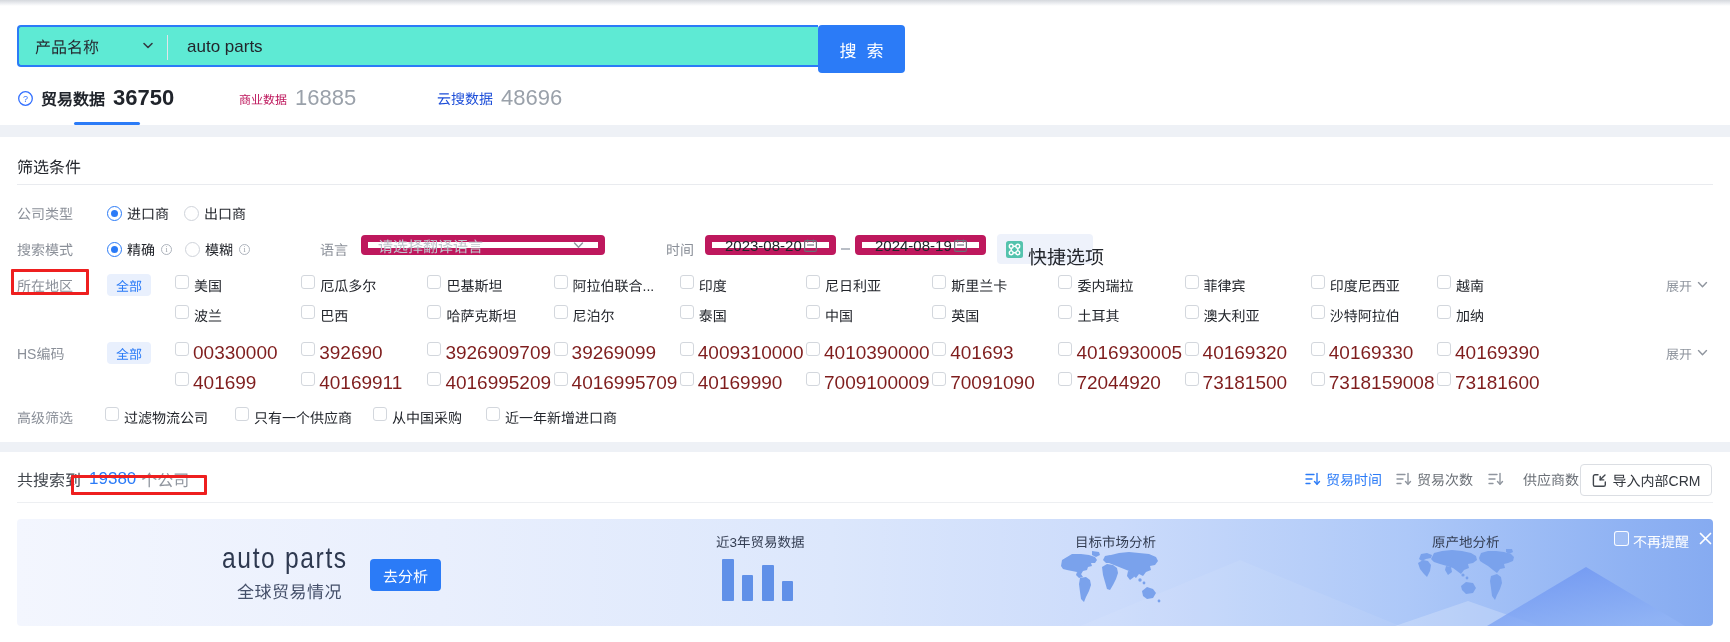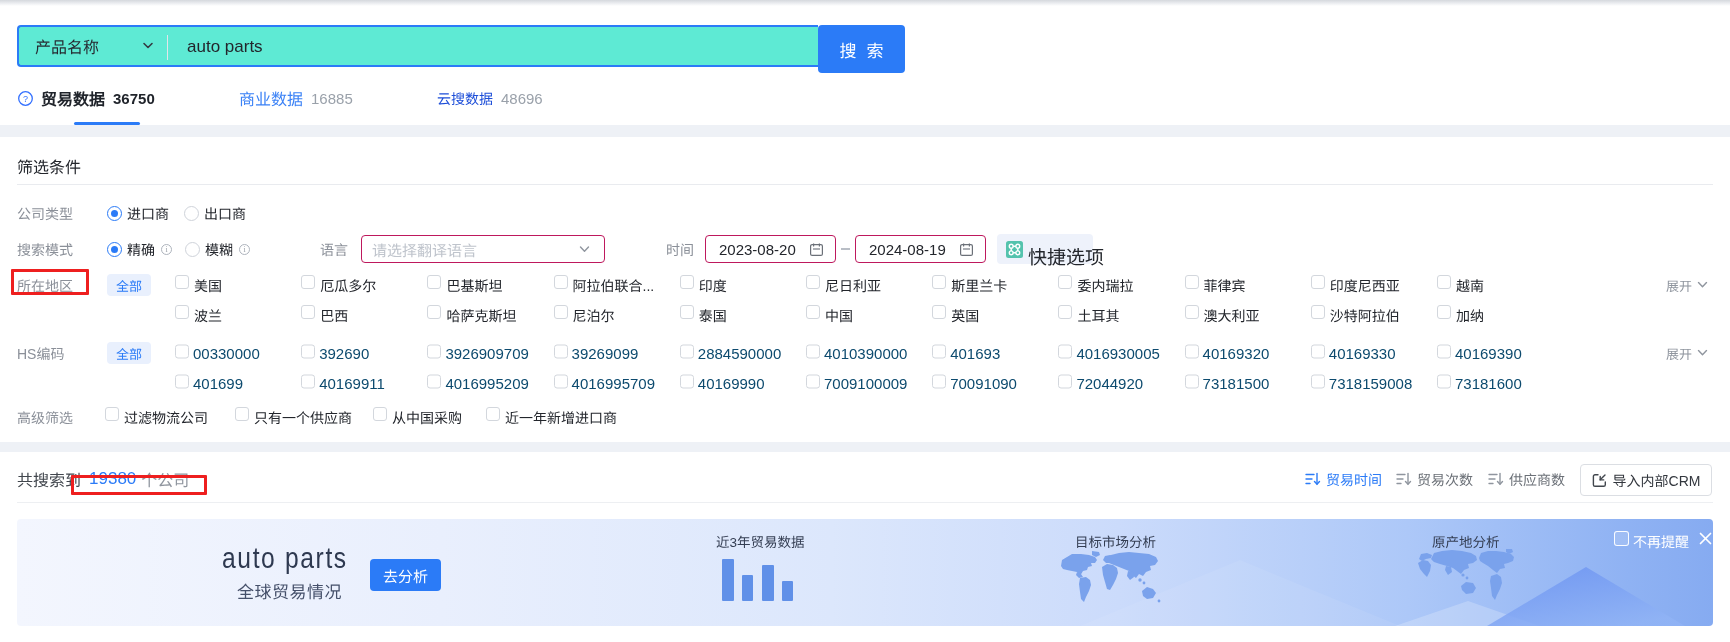--- a/index.html
+++ b/index.html
@@ -8,40 +8,40 @@
 .abs{position:absolute}
 .vc{position:absolute;display:flex;align-items:center}
 
 .sbox{position:absolute;left:17px;top:25px;width:801px;height:42px;border:2px solid #2b7bf7;border-radius:4px 0 0 4px;border-right:none;background:#5eead4;display:flex;align-items:center}
 .sel-label{margin-left:16px;font-size:16px;color:#262a31}
 .sel-chev{position:absolute;left:123px;top:15px}
 .sdiv{position:absolute;left:148px;top:8px;width:1px;height:25px;background:#e2e5ea}
 .sinput{position:absolute;left:168px;top:0;height:40px;line-height:40px;font-size:17px;color:#23262c}
 .sbtn{position:absolute;left:818px;top:25px;width:87px;height:48px;background:#2b7bf7;border-radius:4px;color:#fff;font-size:17px;display:flex;align-items:center;justify-content:center;letter-spacing:10px;text-indent:10px}
 
-.tabnum{font-weight:700;font-size:15px}
+.tabnum{font-weight:700;font-size:22px}
 .underline{position:absolute;left:74px;top:122px;width:66px;height:3px;background:#2b7bf7;border-radius:2px}
 .grayband1{position:absolute;left:0;top:125px;width:1730px;height:12px;background:#eef1f6}
 .grayband2{position:absolute;left:0;top:442px;width:1730px;height:10px;background:#eef1f6}
 
 .ftitle{position:absolute;left:17px;top:154px;font-size:16px;color:#23262c}
 .fhr{position:absolute;left:17px;top:184px;width:1696px;height:1px;background:#e9ebef}
 .flabel{position:absolute;font-size:14px;color:#8b9099;transform:translateY(-50%)}
 .radio{display:inline-block;width:15px;height:15px;border-radius:50%;border:1px solid #cfd3da;background:#fff}
 .radio.on{border:1.5px solid #2b7bf7;position:relative}
 .radio.on:after{content:"";position:absolute;left:50%;top:50%;width:7px;height:7px;margin:-3.5px 0 0 -3.5px;border-radius:50%;background:#2b7bf7}
 .rtext{font-size:14px;color:#23262c;margin:0 0 0 5px}
 .info{display:inline-block;width:11px;height:11px;border-radius:50%;border:1px solid #aeb4bd;color:#9aa0a8;font-size:8px;line-height:10px;text-align:center;margin-left:6px;font-family:"Liberation Serif",serif}
 .pill{position:absolute;width:44px;height:22px;background:#e9f0fd;border-radius:4px;color:#2b7bf7;font-size:13px;display:flex;align-items:center;justify-content:center;transform:translateY(-50%)}
 .cb{position:absolute;display:flex;align-items:flex-start;transform:translateY(-50%)}
 .box{width:14px;height:14px;border:1px solid #d3d7dd;border-radius:3px;background:#fff;flex:none}
 .cl{font-size:14px;color:#23262c;margin-left:5px;white-space:nowrap}
-.cln{font-size:15px;color:#0c4a6e;margin-left:4px;white-space:nowrap}
+.cln{font-size:19px;color:#7f1d1d;margin-left:4px;white-space:nowrap}
 .expand{position:absolute;font-size:13px;color:#8f959e;display:flex;align-items:center;transform:translateY(-50%)}
-.ctl{position:absolute;height:28px;border:1px solid #be185d;border-radius:4px;background:#fff;display:flex;align-items:center}
+.ctl{position:absolute;height:20px;border:7px solid #be185d;border-radius:4px;background:#fff;display:flex;align-items:center}
 .redbox{position:absolute;border:3.5px solid #ee1f1f;border-radius:1px}
 
 .sorts{position:absolute;display:flex;align-items:center;font-size:14px}
 .crmbtn{position:absolute;left:1580px;top:464px;width:132px;height:32px;border:1px solid #dbdee3;border-radius:4px;background:#fff;display:flex;align-items:center;justify-content:center;font-size:14px;color:#33373e}
 
 .banner{position:absolute;left:17px;top:519px;width:1696px;height:107px;border-radius:4px;overflow:hidden;background:linear-gradient(90deg,#f3f6fe 0%,#e9effd 25%,#dce7fc 48%,#cbdbfb 65%,#adc8f8 82%,#8fb2f3 95%,#86abf1 100%)}
 .bt{position:absolute;font-size:13.5px;color:#333d52}
 .bar{position:absolute;background:#6090e8;border-radius:1px}
 </style>
 </head>
@@ -61,21 +61,21 @@
 
   <svg class="abs" style="left:18px;top:91px" width="15" height="15" viewBox="0 0 15 15">
       <circle cx="7.5" cy="7.5" r="6.8" fill="none" stroke="#3370ff" stroke-width="1.3"></circle>
       <text x="7.5" y="10.8" text-anchor="middle" font-size="9" fill="#3370ff" font-family="Liberation Sans">?</text>
     </svg>
   <div class="vc" style="left:41px;top:98px;transform:translateY(-50%)">
       <span style="font-size:16px;font-weight:700;color:#20242b">贸易数据</span>
       <span class="tabnum" style="color:#20242b;margin-left:8px">36750</span>
     </div>
   <div class="vc" style="left:239px;top:98px;transform:translateY(-50%)">
-      <span style="font-size:16px;color:#3b82f6">商业数据</span>
+      <span style="font-size:12px;color:#be185d">商业数据</span>
       <span class="tabnum" style="color:#9aa1aa;margin-left:8px;font-weight:400">16885</span>
     </div>
   <div class="vc" style="left:437px;top:98px;transform:translateY(-50%)">
       <span style="font-size:14px;color:#1d4ed8">云搜数据</span>
       <span class="tabnum" style="color:#9aa1aa;margin-left:8px;font-weight:400">48696</span>
     </div>
   <div class="underline"></div>
   <div class="grayband1"></div>
     <div class="grayband2"></div>
 
@@ -256,21 +256,21 @@
 <div class="cb" style="left:427.4px;top:353px">
       <span class="box"></span>
       <span class="cln">3926909709</span>
     </div>
 <div class="cb" style="left:553.6px;top:353px">
       <span class="box"></span>
       <span class="cln">39269099</span>
     </div>
 <div class="cb" style="left:679.8px;top:353px">
       <span class="box"></span>
-      <span class="cln">2884590000</span>
+      <span class="cln">4009310000</span>
     </div>
 <div class="cb" style="left:806.0px;top:353px">
       <span class="box"></span>
       <span class="cln">4010390000</span>
     </div>
 <div class="cb" style="left:932.2px;top:353px">
       <span class="box"></span>
       <span class="cln">401693</span>
     </div>
 <div class="cb" style="left:1058.4px;top:353px">
@@ -383,21 +383,21 @@
   <div class="sorts" style="left:1488px;top:479px;transform:translateY(-50%);color:#6b7077">
     <svg width="16" height="16" viewBox="0 0 16 16">
         <g stroke="#8f959e" stroke-width="1.4" stroke-linecap="round">
           <line x1="1" y1="3.5" x2="9" y2="3.5"></line>
           <line x1="1" y1="8" x2="7" y2="8"></line>
           <line x1="1" y1="12.5" x2="5" y2="12.5"></line>
           <line x1="12" y1="2.5" x2="12" y2="13"></line>
           <path d="M9.5 10.5 L12 13.2 L14.5 10.5" fill="none"></path>
         </g>
       </svg>
-    <span style="margin-left:5px">供应商数</span>
+    <span style="margin-left:19px">供应商数</span>
     </div>
   <div class="crmbtn"><svg width="15" height="15" viewBox="0 0 15 15" style="margin-right:6px">
         <g stroke="#41464d" stroke-width="1.4" fill="none" stroke-linecap="round">
           <path d="M6 1.7 H3 A1.6 1.6 0 0 0 1.4 3.3 V11.7 A1.6 1.6 0 0 0 3 13.3 H11.7 A1.6 1.6 0 0 0 13.3 11.7 V9"></path>
           <path d="M13 2 L8.2 6.8"></path>
           <path d="M8.2 3.4 V6.9 H11.7"></path>
         </g>
       </svg>导入内部CRM</div>
   <div class="abs" style="left:17px;top:502px;width:1696px;height:1px;background:#edeff2"></div>
 

